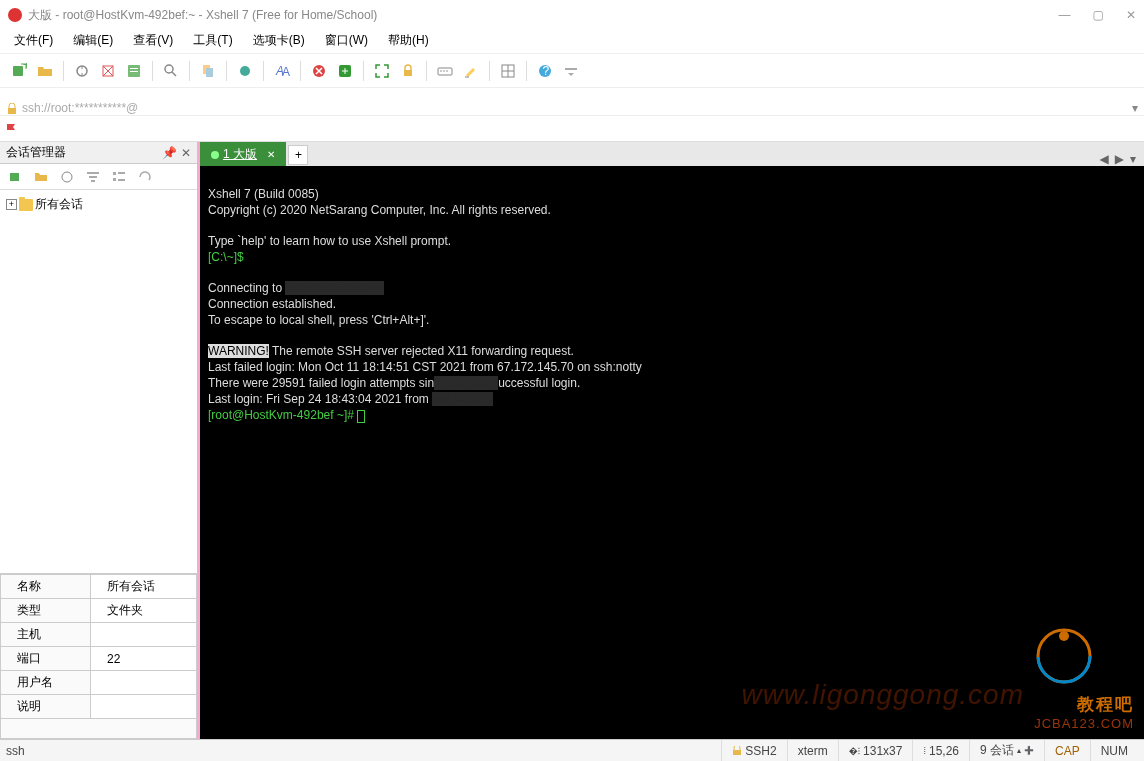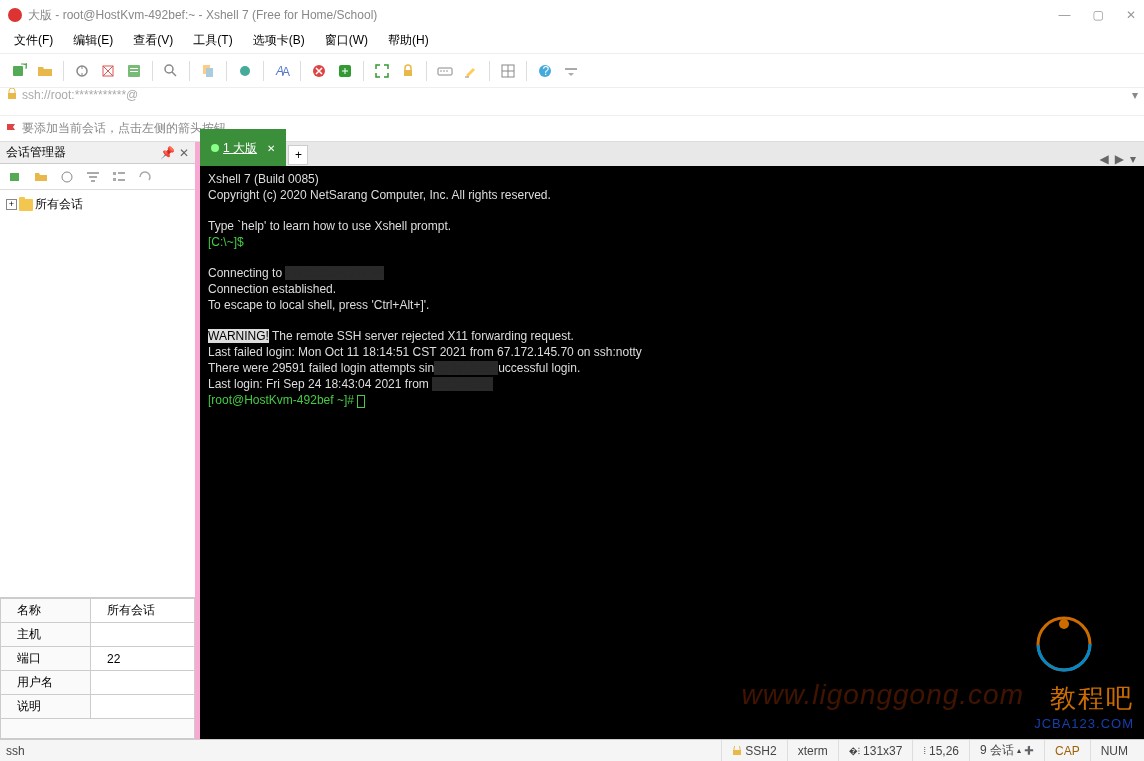--- a/index.html
+++ b/index.html
@@ -6,60 +6,60 @@
 body{background:#fff;width:1144px;height:761px;overflow:hidden;position:relative;display:flex;flex-direction:column}
 .titlebar{height:30px;background:#fff;display:flex;align-items:center;padding:4px 8px;color:#888}
 .titlebar .ic{width:14px;height:14px;background:#d33;border-radius:50%;margin-right:6px}
 .titlebar .wbtns{margin-left:auto;display:flex;gap:22px;color:#999;font-size:16px}
 .menubar{height:24px;display:flex;align-items:flex-start;padding:0 6px;gap:4px;border-bottom:1px solid #eee}
 .menubar span{padding:2px 8px;cursor:default}
 .toolbar{height:34px;display:flex;align-items:center;padding:4px 8px;gap:4px;border-bottom:1px solid #eee}
 .tbtn{width:22px;height:22px;display:flex;align-items:center;justify-content:center;border-radius:2px}
 .tbtn svg{width:16px;height:16px}
 .sep{width:1px;height:20px;background:#ddd;margin:0 3px}
-.addrbar{height:28px;display:flex;align-items:flex-start;padding:0 6px;border-bottom:1px solid #eee;color:#aaa}
+.addrbar{height:28px;display:flex;align-items:flex-end;padding:0 6px;border-bottom:1px solid #eee;color:#aaa}
 .lock{width:12px;height:12px;margin-right:4px}
 .sessbar{height:26px;display:flex;align-items:center;padding:0 6px;border-bottom:1px solid #ddd;color:#888}
 .sessbar .flag{width:12px;height:12px;margin-right:4px}
 .main{flex:1;display:flex;min-height:0}
-.sidebar{width:200px;display:flex;flex-direction:column;border-right:5px solid #f9a8d4}
+.sidebar{width:200px;display:flex;flex-direction:column;border-right:3px solid #f9a8d4}
 .sidehdr{height:22px;background:#f0f0f0;display:flex;align-items:center;padding:0 6px;border-bottom:1px solid #ccc;font-size:12px}
 .sidehdr .ctrls{margin-left:auto;display:flex;gap:4px;color:#666;font-size:11px}
 .sidetools{height:26px;border-bottom:1px solid #ddd;display:flex;align-items:center;padding:0 4px;gap:4px}
 .tree{flex:1;padding:4px;overflow:auto}
 .tree .node{display:flex;align-items:center;gap:2px;padding:2px}
 .tree .exp{width:11px;height:11px;border:1px solid #888;display:flex;align-items:center;justify-content:center;font-size:9px;line-height:1}
 .fold{width:14px;height:12px;background:#f3c74f;border-radius:1px;position:relative}
 .fold:before{content:"";position:absolute;top:-2px;left:0;width:6px;height:3px;background:#f3c74f;border-radius:1px 1px 0 0}
 .props{border-top:1px solid #ccc}
 .props table{width:100%;border-collapse:collapse}
 .props td{border:1px solid #ccc;padding:3px 16px;height:22px}
 .props td:first-child{width:90px;background:#fafafa}
 .content{flex:1;display:flex;flex-direction:column;background:#000;min-width:0}
 .tabs{height:24px;background:#e8e8e8;display:flex;align-items:flex-end}
-.tab{height:37px;padding:0 10px;display:flex;align-items:center;gap:4px;font-size:12px;border:1px solid #ccc;border-bottom:none;background:#fff}
+.tab{height:24px;padding:0 10px;display:flex;align-items:center;gap:4px;font-size:12px;border:1px solid #ccc;border-bottom:none;background:#fff}
 .tab.act{background:#3b8f3b;color:#fff;border-color:#3b8f3b}
 .tab .dot{width:8px;height:8px;border-radius:50%;background:#4c4}
 .tab.act .dot{background:#8f8}
 .tab .x{margin-left:6px;font-size:10px}
 .addtab{width:20px;height:20px;background:#fff;border:1px solid #ccc;display:flex;align-items:center;justify-content:center;margin-left:2px;margin-bottom:1px}
 .tabs .nav{margin-left:auto;display:flex;gap:6px;padding-right:8px;color:#666}
-.term{flex:1;background:#000;color:#ddd;font-family:Consolas,monospace;font-size:13px;padding:5px 8px;line-height:15px;white-space:pre;overflow:hidden;position:relative}
+.term{flex:1;background:#000;color:#ddd;font-family:Consolas,monospace;font-size:13px;padding:20px 8px;line-height:15px;white-space:pre;overflow:hidden;position:relative}
 .term .g{color:#4c4}
 .term .hl{background:#ddd;color:#000}
 .term .censor{background:#2a2a2a;color:#2a2a2a}
 .cursor{display:inline-block;width:8px;height:13px;border:1px solid #4c4;vertical-align:bottom}
 .status{height:22px;background:#f5f5f5;border-top:1px solid #ccc;display:flex;align-items:center;padding:0 6px;font-size:11px;color:#444}
 .status .sp{flex:1}
 .status .cell{padding:0 10px;border-left:1px solid #ddd;display:flex;align-items:center;gap:3px;height:100%}
 .status .lockic{width:10px;height:10px}
 .watermark{position:absolute;right:10px;bottom:30px;pointer-events:none;opacity:.8}
 .watermark .logo{width:60px;height:60px;margin:0 auto 4px}
-.watermark .t1{color:#f80;font-size:26px;font-weight:normal;text-align:right;letter-spacing:2px}
-.watermark .t2{color:#1d4ed8;font-size:13px;text-align:right;letter-spacing:1px}
+.watermark .t1{color:#f80;font-size:17px;font-weight:bold;text-align:right;letter-spacing:2px}
+.watermark .t2{color:#c2410c;font-size:13px;text-align:right;letter-spacing:1px}
 .wmurl{position:absolute;right:120px;bottom:50px;color:rgba(255,80,0,.25);font-size:28px;font-style:italic;pointer-events:none;letter-spacing:1px}
 </style>
 </head>
 <body>
 
 <div class="titlebar">
   <div class="ic"></div>
   <span>大版 - root@HostKvm-492bef:~ - Xshell 7 (Free for Home/School)</span>
   <div class="wbtns">
     <span>—</span>
@@ -206,21 +206,20 @@
       <path d="M3 5V3a3 3 0 016 0v2" fill="none" stroke="#e8b94a"></path>
     </svg>
   <span>ssh://root:***********@</span>
   <span style="margin-left:auto;color:#888">▾</span>
 </div>
 
 <div class="sessbar">
   <svg class="flag" viewBox="0 0 12 12">
       <path d="M1 1v10M1 1h8l-2 3 2 3H1" fill="#d44"></path>
     </svg>
-  <span>要添加当前会话，点击左侧的箭头按钮。</span>
 </div>
 
 <div class="main">
   <div class="sidebar">
     <div class="sidehdr">
       <span>会话管理器</span>
       <div class="ctrls">
         <span>📌</span>
         <span>✕</span>
       </div>
@@ -268,20 +267,24 @@
         <span class="fold"></span>
         <span>所有会话</span>
       </div>
     </div>
     <div class="props">
       <table>
         <tbody>
             <tr>
               <td>名称</td>
               <td>所有会话</td>
+            </tr>
+        <tr>
+              <td>类型</td>
+              <td>文件夹</td>
             </tr>
         <tr>
               <td>主机</td>
               <td></td>
             </tr>
         <tr>
               <td>端口</td>
               <td>22</td>
             </tr>
         <tr>

